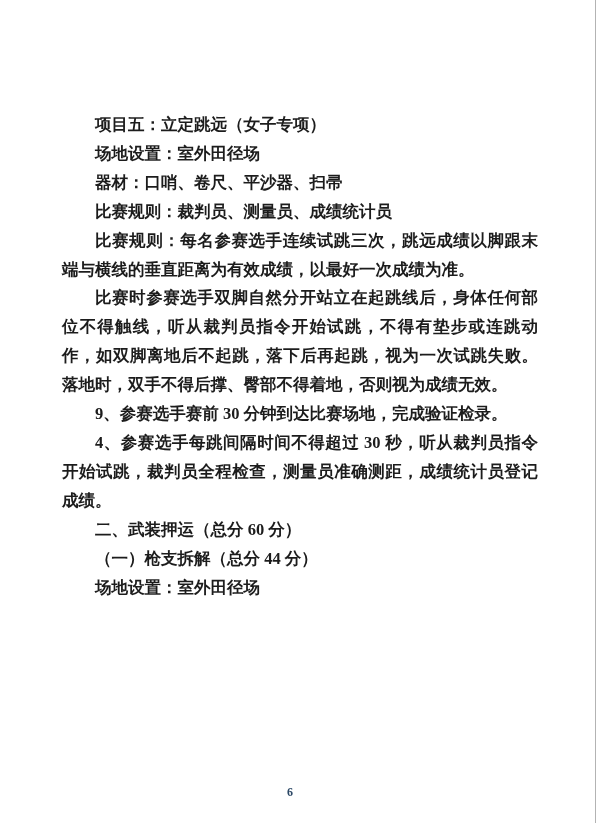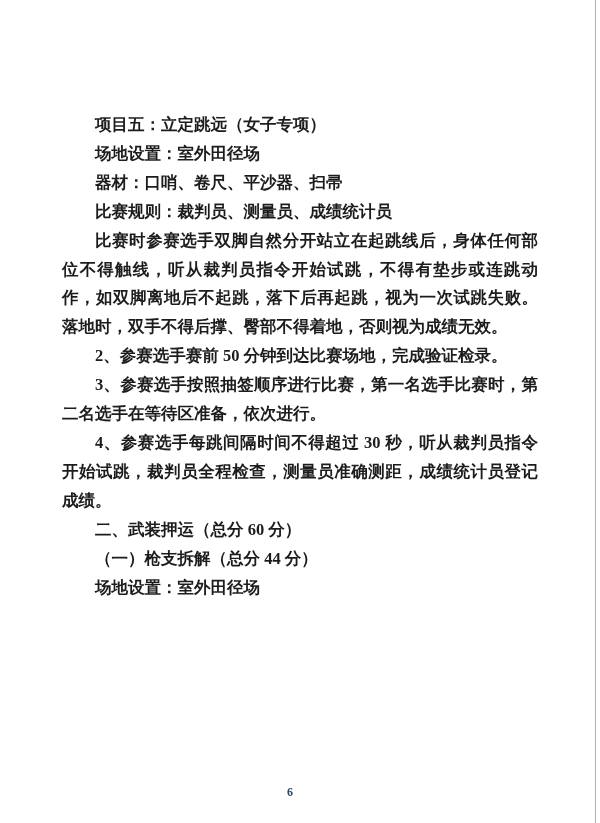--- a/index.html
+++ b/index.html
@@ -59,23 +59,23 @@
 </style>
 </head>
 <body>
 
 <div class="page">
   <div class="content">
     <p>项目五：立定跳远（女子专项）</p>
     <p>场地设置：室外田径场</p>
     <p>器材：口哨、卷尺、平沙器、扫帚</p>
     <p>比赛规则：裁判员、测量员、成绩统计员</p>
+    <p>比赛规则：每名参赛选手连续试跳三次，跳远成绩以脚跟末端与横线的垂直距离为有效成绩，以最好一次成绩为准。</p>
     <p>比赛时参赛选手双脚自然分开站立在起跳线后，身体任何部位不得触线，听从裁判员指令开始试跳，不得有垫步或连跳动作，如双脚离地后不起跳，落下后再起跳，视为一次试跳失败。落地时，双手不得后撑、臀部不得着地，否则视为成绩无效。</p>
-    <p>2、参赛选手赛前 50 分钟到达比赛场地，完成验证检录。</p>
-    <p>3、参赛选手按照抽签顺序进行比赛，第一名选手比赛时，第二名选手在等待区准备，依次进行。</p>
+    <p>9、参赛选手赛前 30 分钟到达比赛场地，完成验证检录。</p>
     <p>4、参赛选手每跳间隔时间不得超过 30 秒，听从裁判员指令开始试跳，裁判员全程检查，测量员准确测距，成绩统计员登记成绩。</p>
     <p>二、武装押运（总分 60 分）</p>
     <p>（一）枪支拆解（总分 44 分）</p>
     <p>场地设置：室外田径场</p>
   </div>
   <div class="page-number">6</div>
   <div class="edge-line"></div>
 </div>
 
 </body></html>

